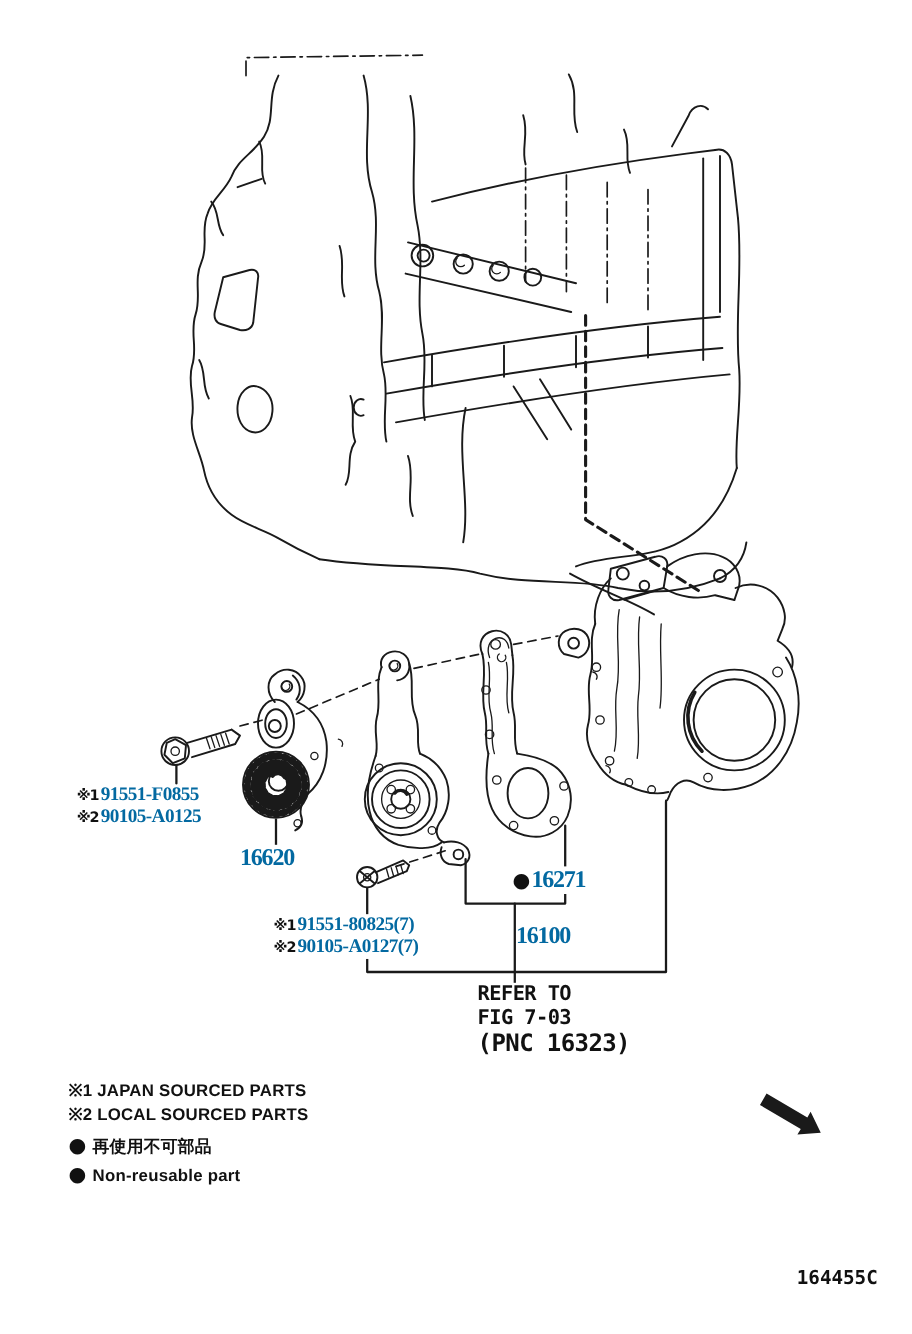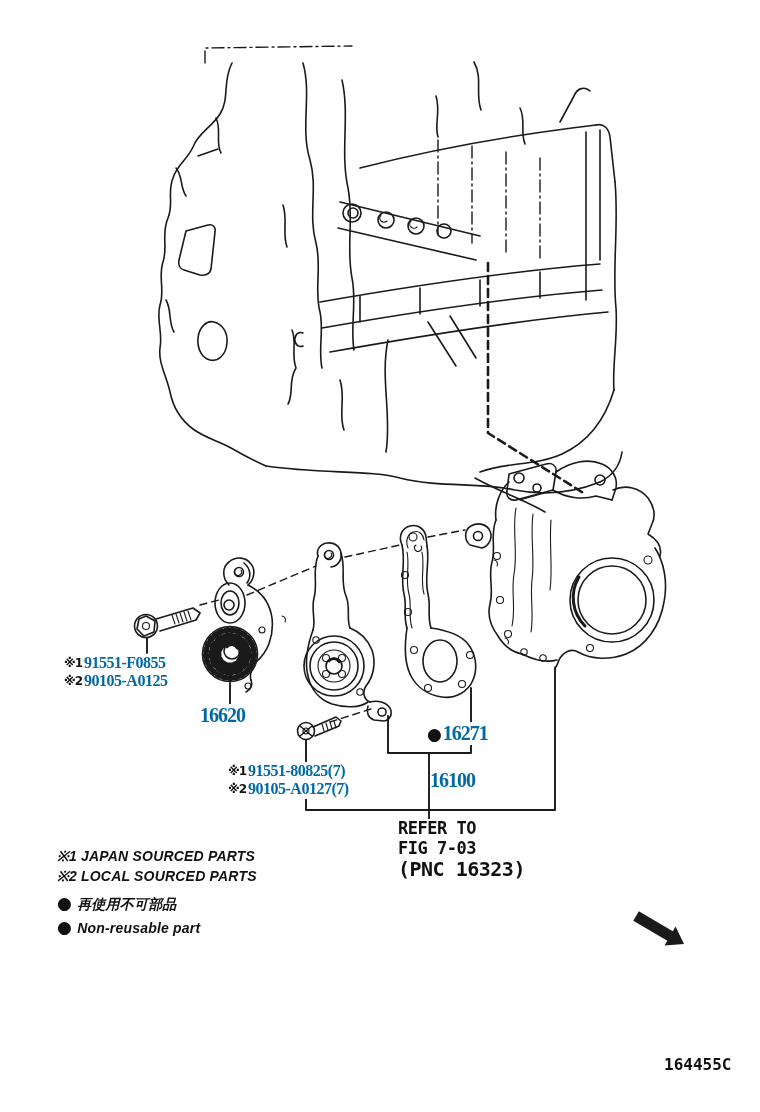--- a/index.html
+++ b/index.html
@@ -265,21 +265,21 @@
   </div>
 
   <div class="lbl pn big" style="left:402px;top:769px;margin-left:28px;">16100</div>
 
   <div class="lbl refer" style="left:398px;top:819px;">
     <div>REFER TO</div>
     <div>FIG 7-03</div>
     <div class="small">(PNC 16323)</div>
   </div>
 
-  <div class="lbl legend" style="left:57px;top:848px;font-style:italic;">
+  <div class="lbl legend" style="left:57px;top:900px;">
     <div class="row">※1 JAPAN SOURCED PARTS</div>
     <div class="row">※2 LOCAL SOURCED PARTS</div>
     <div class="gap"></div>
     <div class="row">
       <span class="bullet">●</span>
       <span>再使用不可部品</span>
     </div>
     <div class="row">
       <span class="bullet">●</span>
       <span>Non-reusable part</span>

